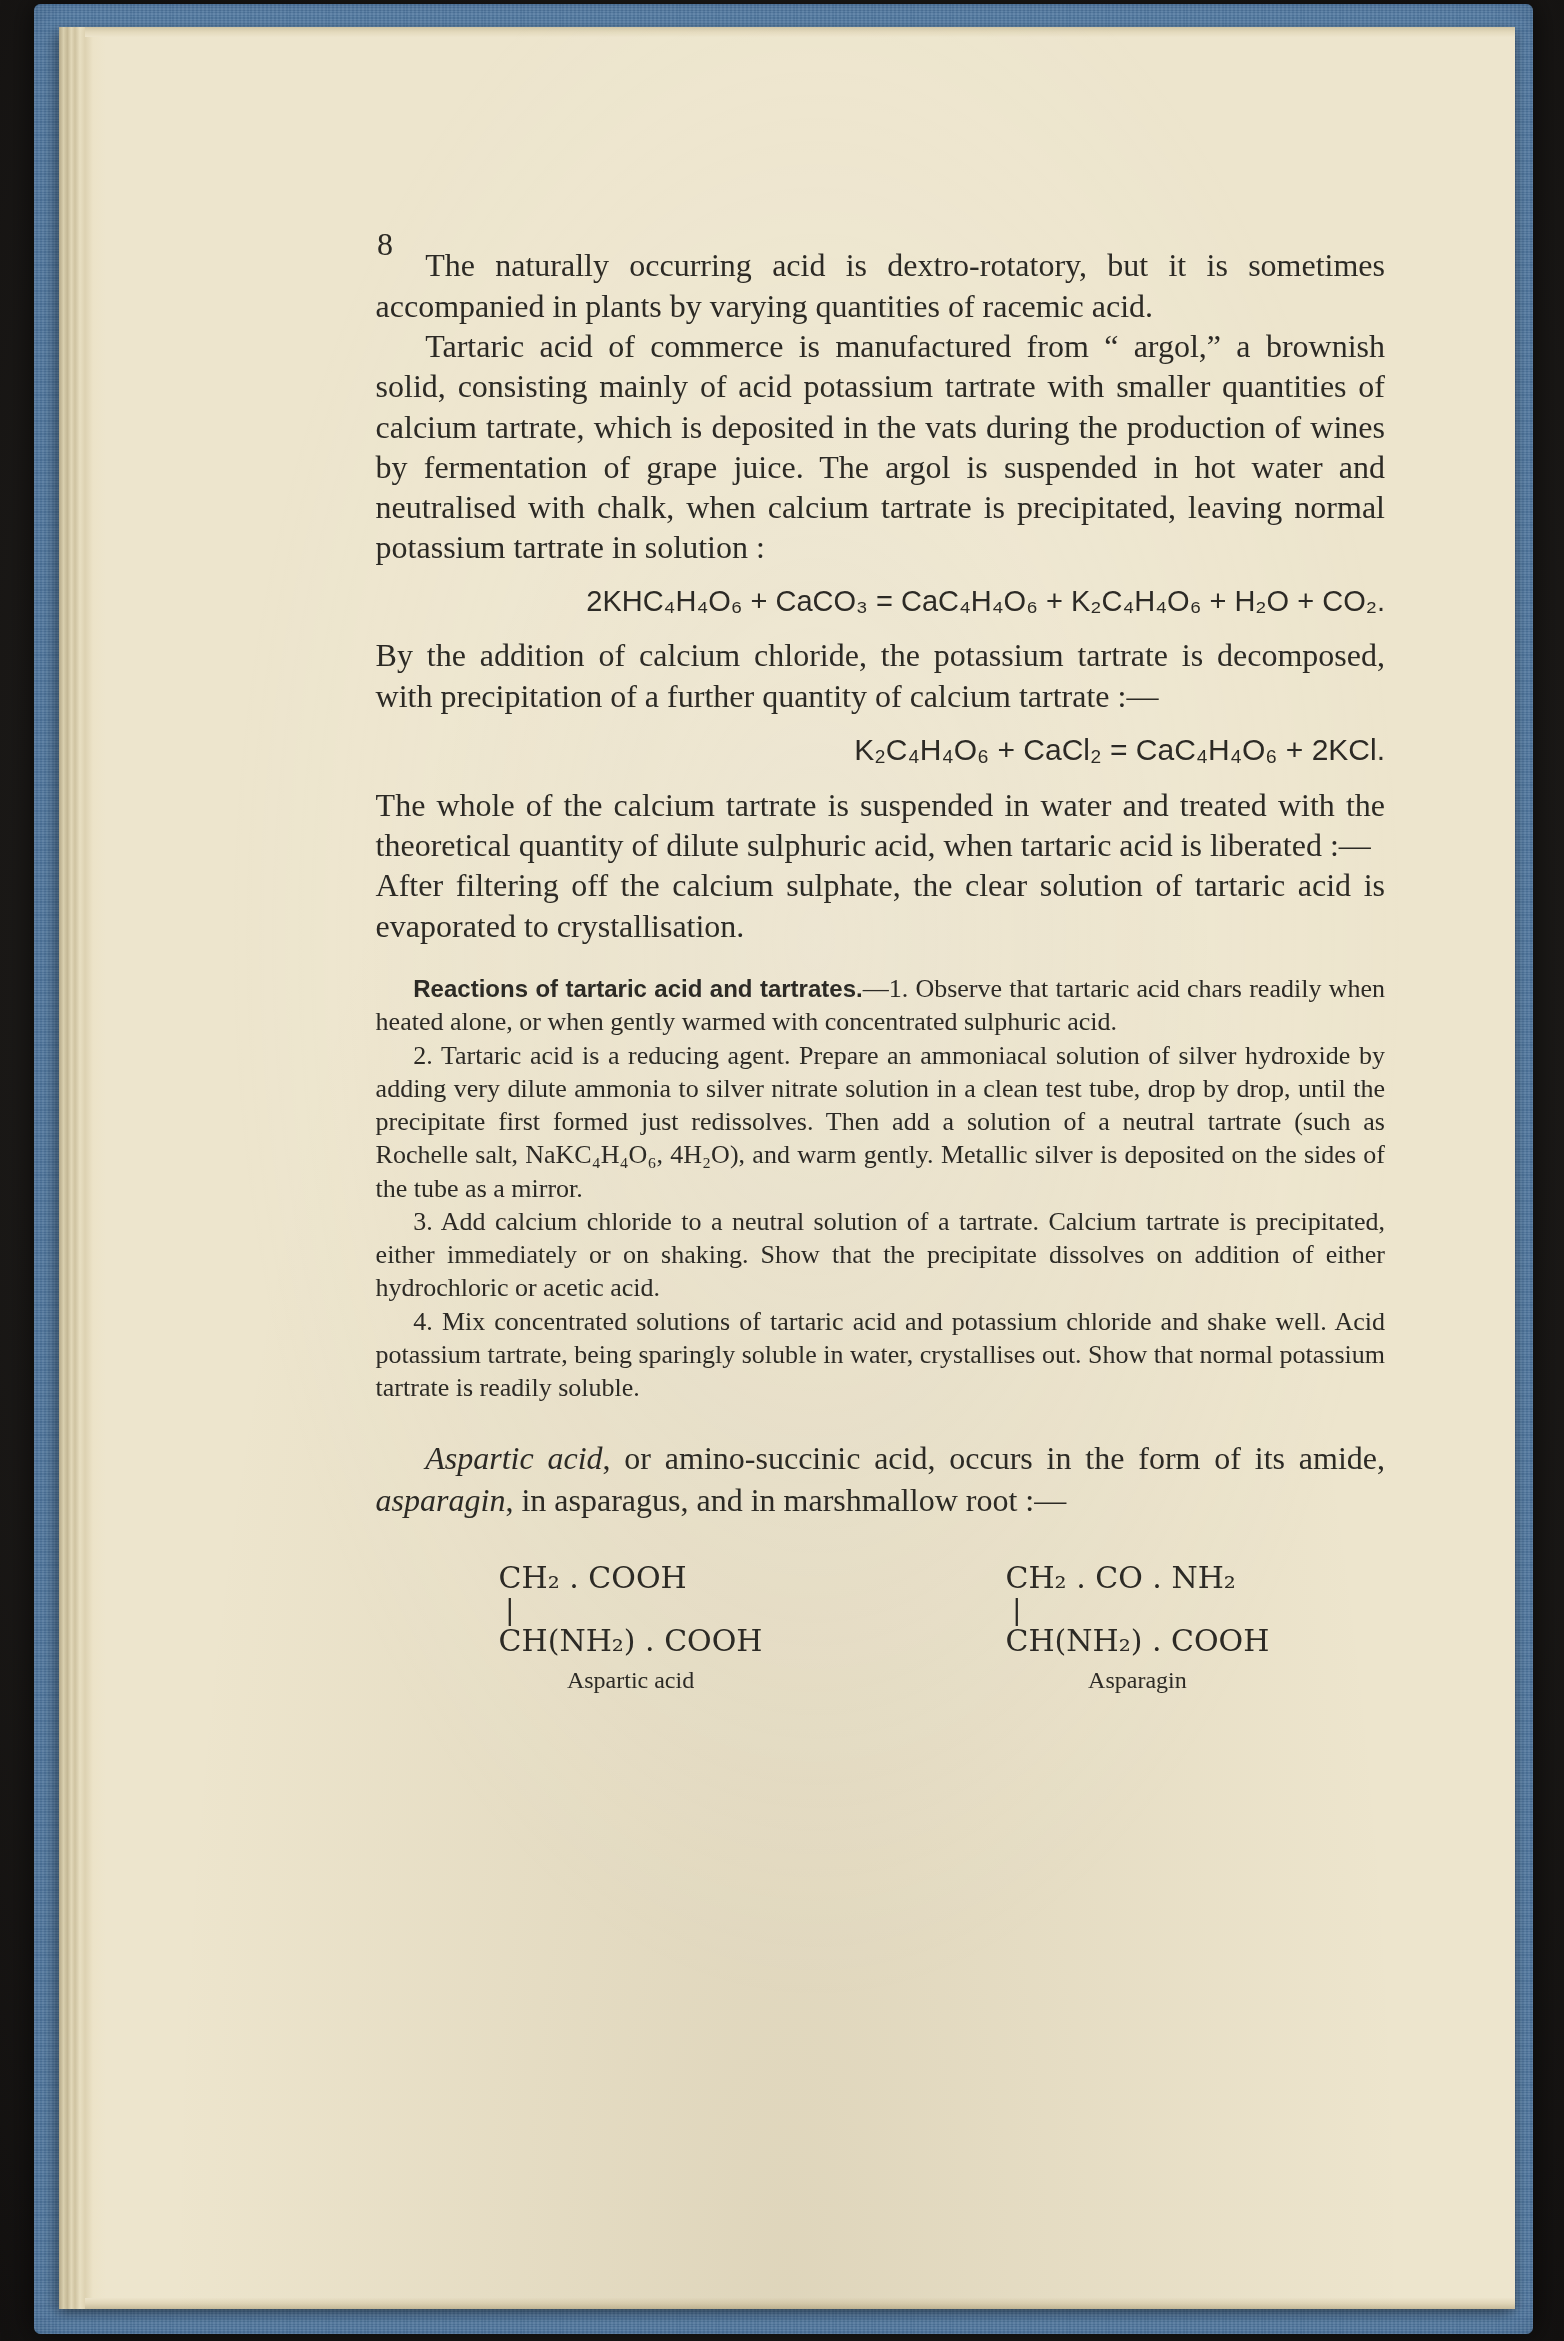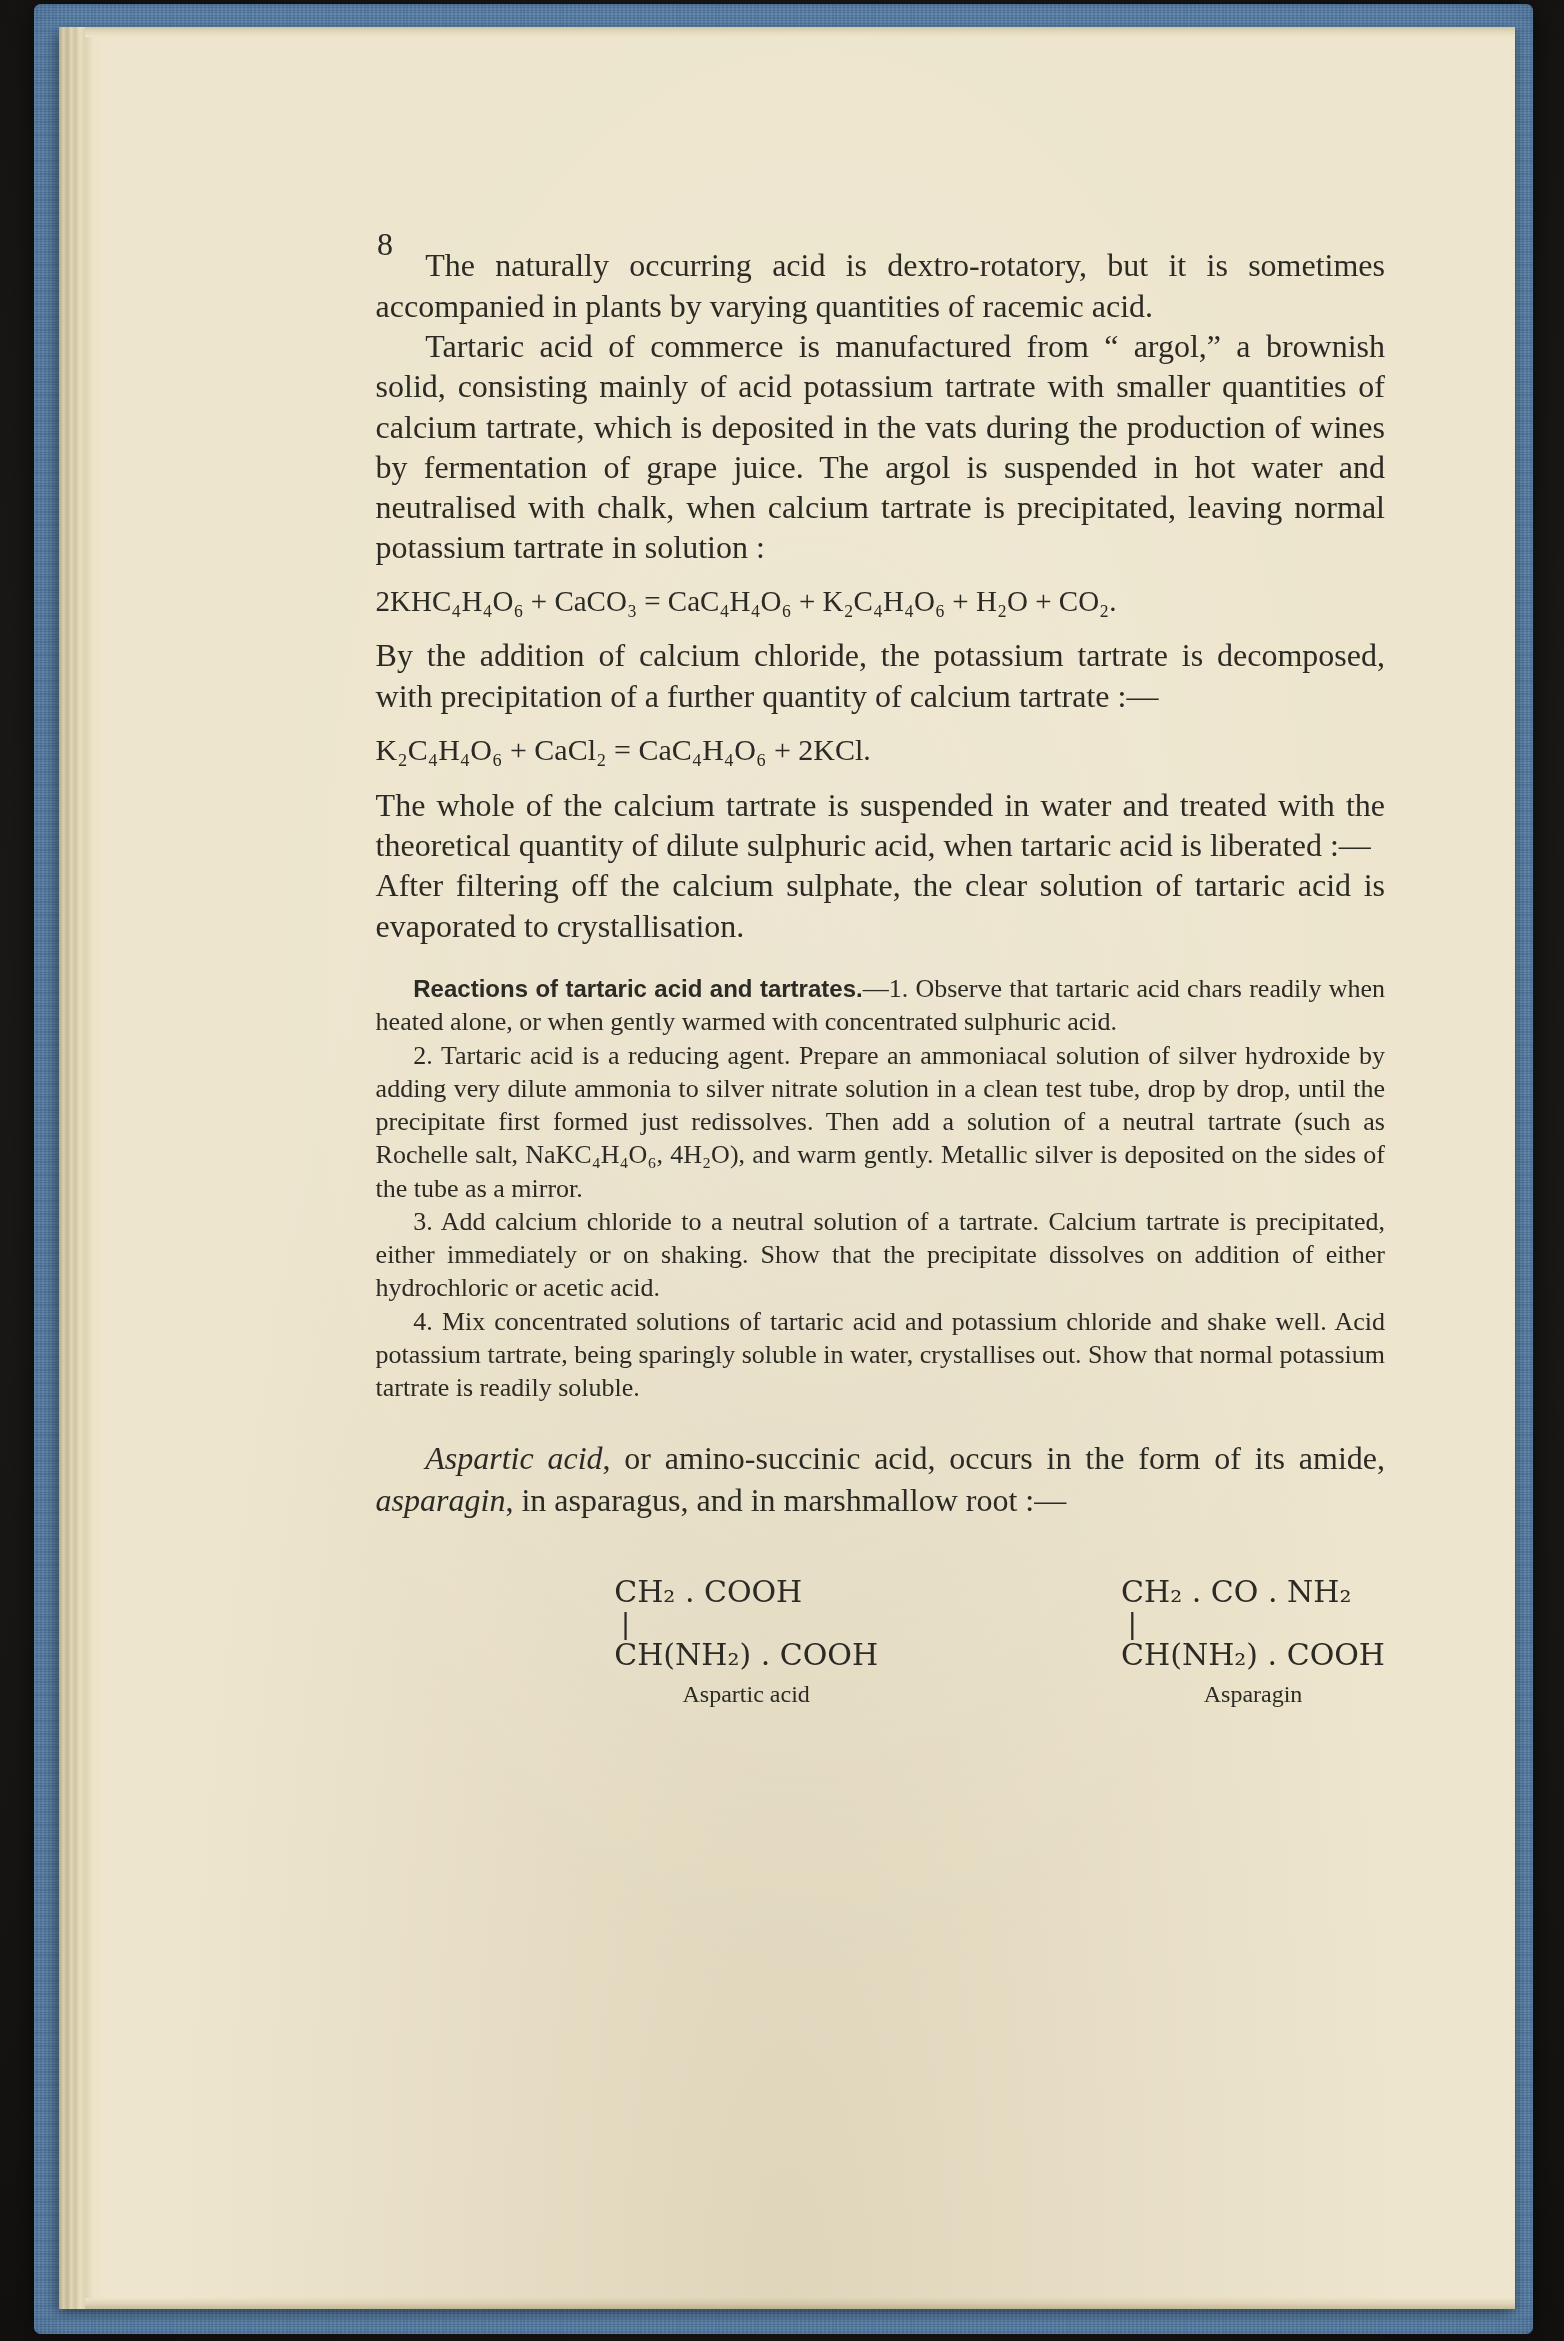--- a/index.html
+++ b/index.html
@@ -70,22 +70,22 @@
     line-height: 1.1;
     margin-bottom: 19.4px;
   }
   .running-head .page-num {
     position: absolute; left: 1.3px; top: 1.3px;
     font-size: 32px; letter-spacing: 0;
   }
   p.body { text-indent: 1.55em; }
   p.body.noindent { text-indent: 0; }
   .equation {
-    font-family: Liberation Serif, serif;
-    text-align: left;
+    font-family: Liberation Sans, sans-serif;
+    text-align: right;
     text-indent: 0;
     font-size: 30px;
     margin: 15.5px 0 15.5px 0;
     letter-spacing: 0;
   }
   .equation.wide { font-size: 29px; }
   .smallprint {
     margin-top: 26px;
     font-size: 26px;
     line-height: 1.28;
@@ -96,23 +96,22 @@
     font-weight: 700;
     font-size: 24px;
   }
   .aspartic {
     margin-top: 34px;
     font-size: 32px;
     line-height: 1.3;
   }
   .structures {
     display: flex;
-    margin-top: 52px;
+    margin-top: 38px;
     text-align: left;
-    justify-content: flex-end;
   }
   .structure { font-family: "DejaVu Serif", "DejaVu Sans", serif; font-size: 30px; line-height: 1.22; }
   .structure.left  { margin-left: 123px; }
   .structure.right { margin-left: 243px; }
   .s-bond { line-height: 0.95; padding-left: 6.5px; font-size: 28.5px; }
   .s-caption {
     font-size: 24px;
     text-align: center;
     margin-top: 6.5px;
     font-family: "Liberation Serif", "DejaVu Serif", serif;

